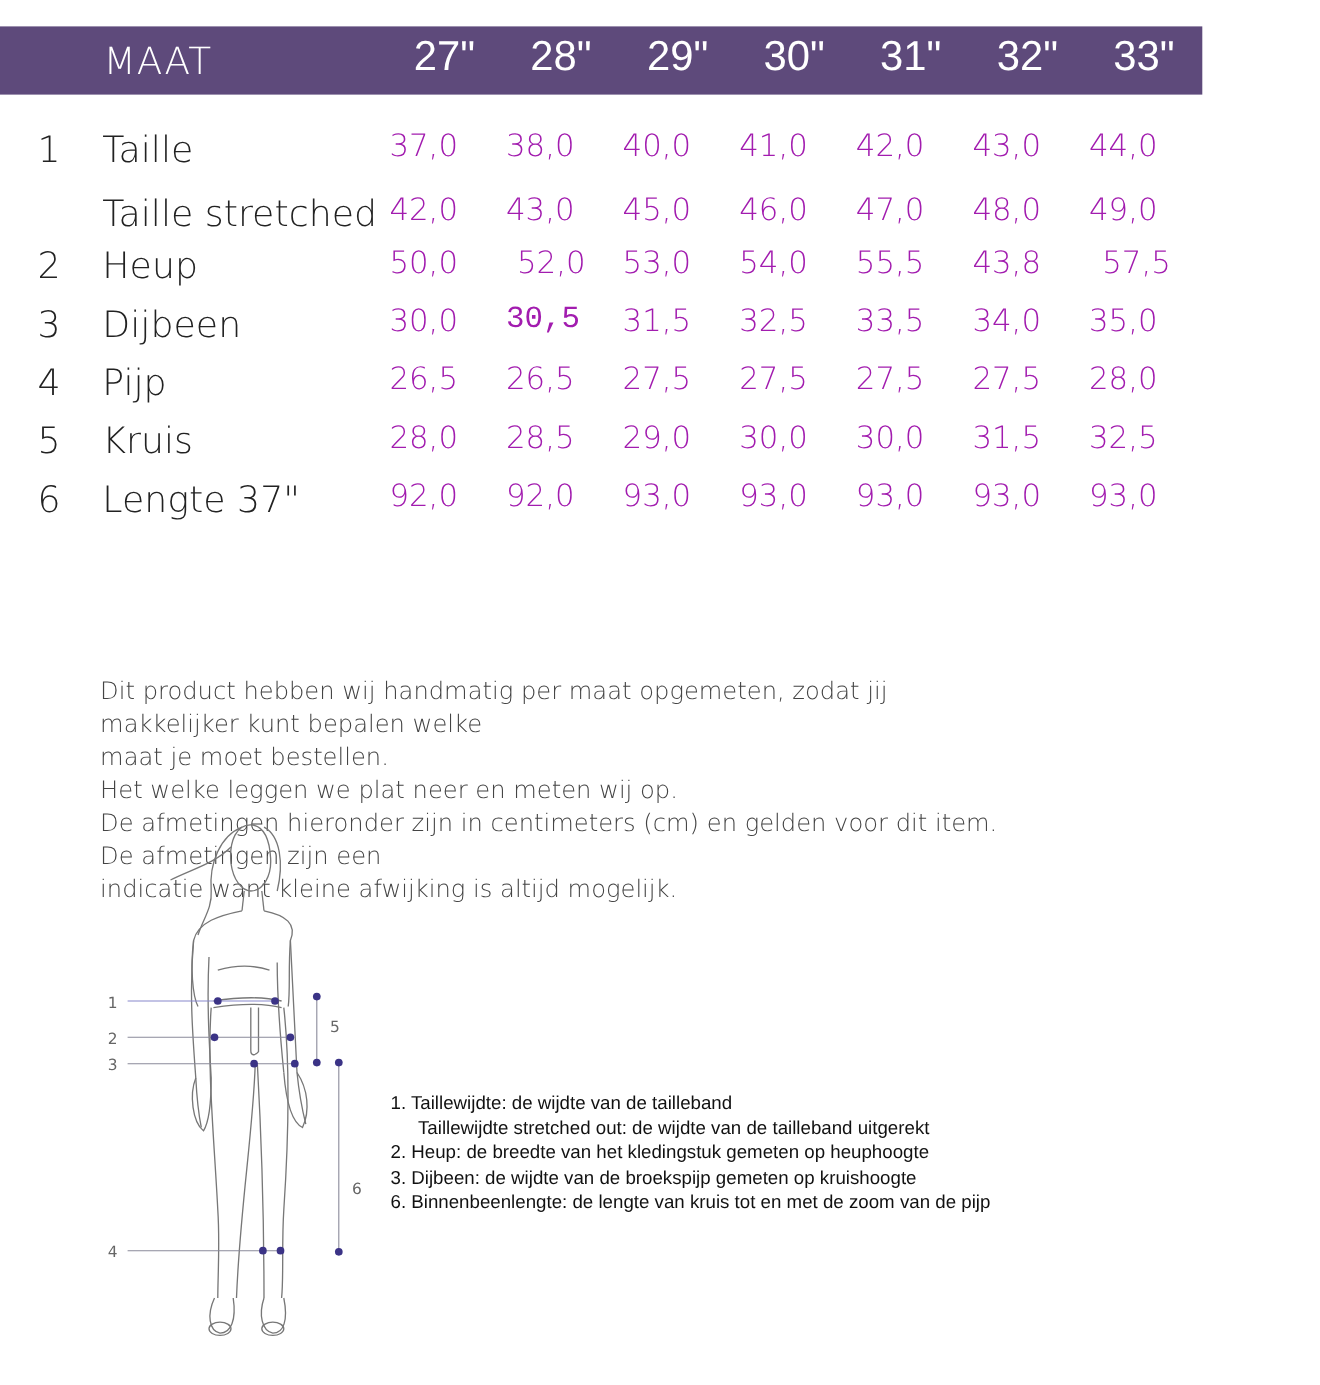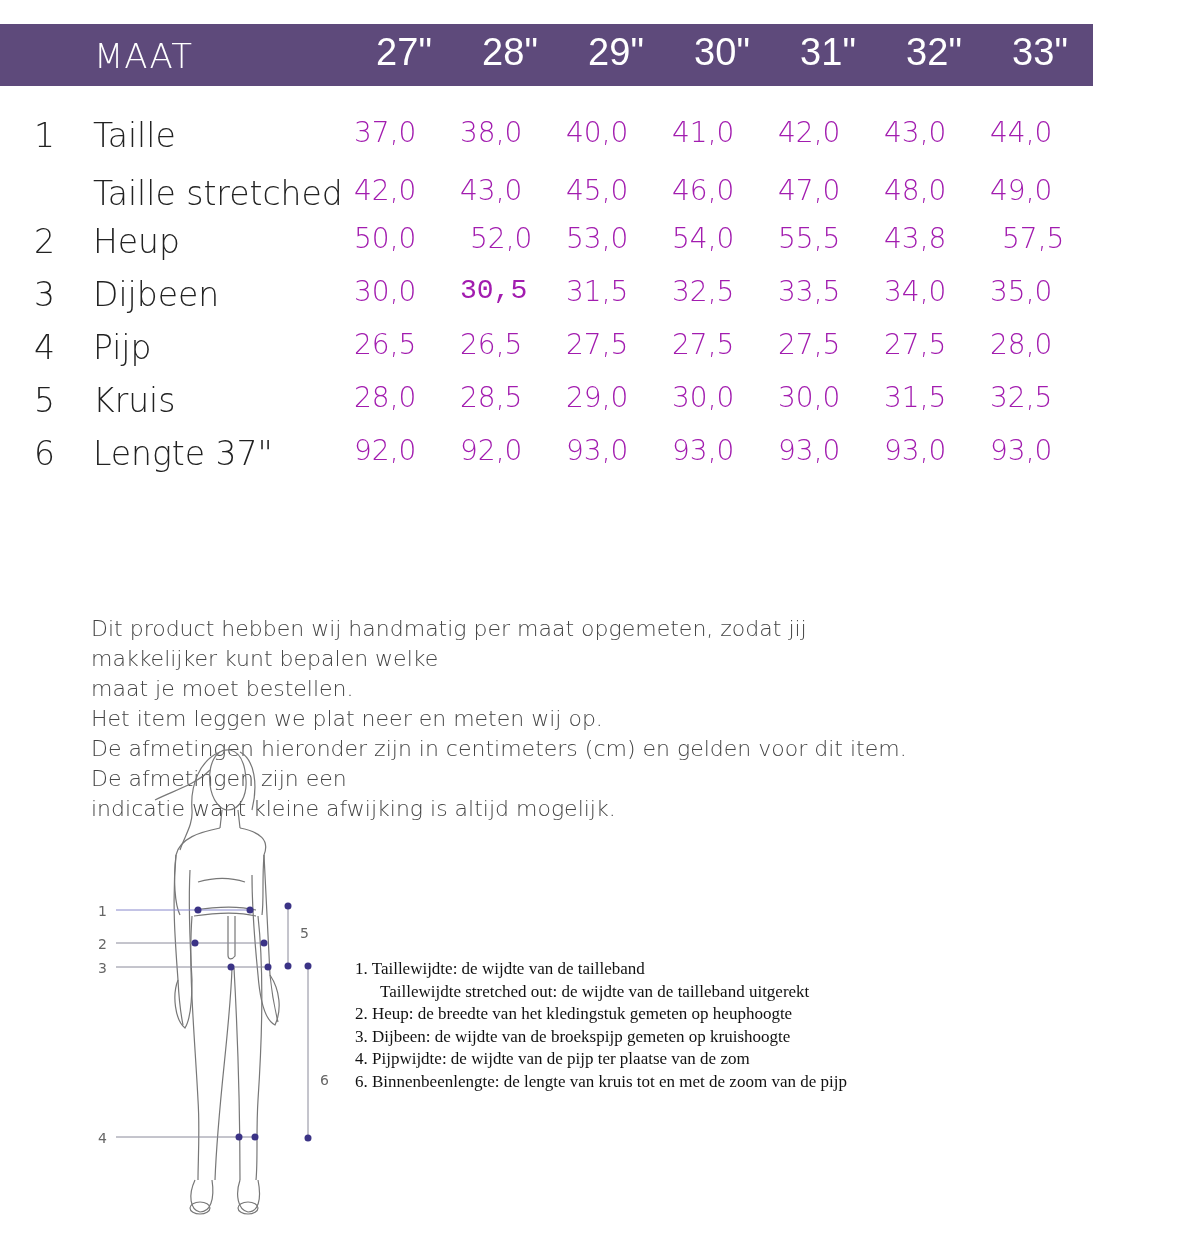--- a/index.html
+++ b/index.html
@@ -7,21 +7,21 @@
   .header-bar { position:absolute; left:0; top:24px; width:1093px; height:62px; background:#5e4a7b; }
   .header-maat { position:absolute; left:94px; top:36px; font-size:34px; color:#fff; font-family:"DejaVu Sans", sans-serif; font-weight:200; letter-spacing:1px; }
   .header-size { position:absolute; top:31px; font-size:38px; color:#fff; font-family:"Liberation Sans", sans-serif; width:100px; text-align:center; }
   .row { position:absolute; left:0; width:1100px; height:50px; }
   .row-num { position:absolute; left:34px; font-size:33px; color:#222; font-family:"DejaVu Sans", sans-serif; font-weight:200; }
   .row-label { position:absolute; left:93px; font-size:33px; color:#222; font-family:"DejaVu Sans", sans-serif; font-weight:200; white-space:nowrap; }
   .row-val { position:absolute; font-size:28px; color:#a21caf; font-family:"DejaVu Sans", sans-serif; font-weight:200; width:100px; text-align:left; }
   .intro { position:absolute; left:91px; top:566px; width:820px; font-size:22px; line-height:30px; color:#444; font-family:"DejaVu Sans", sans-serif; font-weight:200;margin-top:48px; }
   .intro p { margin:0; }
   .figure { position:absolute; left:80px; top:740px; width:280px; height:480px; }
-  .legend { position:absolute; left:355px; top:958px; font-size:17px; line-height:22.6px; color:#111; font-family:Liberation Serif, serif; }
+  .legend { position:absolute; left:355px; top:992px; font-size:17px; line-height:22.6px; color:#111; font-family:Liberation Sans, sans-serif; }
   .legend div { white-space:nowrap; }
   .legend .indent { padding-left:25px; }
 </style>
 </head>
 <body>
 
 <div class="header-bar"></div>
 <div class="header-maat">MAAT</div>
 <div class="header-size" style="left:354px">27"</div>
 <div class="header-size" style="left:460px">28"</div>
@@ -107,21 +107,21 @@
       <span class="row-val" style="left: 672px;">93,0</span>
       <span class="row-val" style="left: 778px;">93,0</span>
       <span class="row-val" style="left: 884px;">93,0</span>
       <span class="row-val" style="left: 990px;">93,0</span>
     </div>
   </div>
 
 <div class="intro">
   <p>Dit product hebben wij handmatig per maat opgemeten, zodat jij makkelijker kunt bepalen welke</p>
   <p>maat je moet bestellen.</p>
-  <p>Het item leggen we plat neer en meten wij op.</p>
+  <p>Het welke leggen we plat neer en meten wij op.</p>
   <p>De afmetingen hieronder zijn in centimeters (cm) en gelden voor dit item. De afmetingen zijn een</p>
   <p>indicatie want kleine afwijking is altijd mogelijk.</p>
 </div>
 
 <div class="figure">
   <svg width="280" height="480" viewBox="0 0 280 480">
     <g fill="none" stroke="#777" stroke-width="1.2">
 
       <path d="M150 10 C135 8 128 25 130 45 C132 60 140 70 148 70 C160 70 167 55 166 40 C165 22 160 12 150 10 Z"></path>
       <path d="M140 12 C120 20 110 45 112 70 C113 85 105 95 100 110"></path>
@@ -190,15 +190,14 @@
       <text x="240" y="345">6</text>
     </g>
   </svg>
 </div>
 
 <div class="legend">
   <div>1. Taillewijdte: de wijdte van de tailleband</div>
   <div class="indent">Taillewijdte stretched out: de wijdte van de tailleband uitgerekt</div>
   <div>2. Heup: de breedte van het kledingstuk gemeten op heuphoogte</div>
   <div>3. Dijbeen: de wijdte van de broekspijp gemeten op kruishoogte</div>
-  <div>4. Pijpwijdte: de wijdte van de pijp ter plaatse van de zom</div>
   <div>6. Binnenbeenlengte: de lengte van kruis tot en met de zoom van de pijp</div>
 </div>
 
 </body></html>

